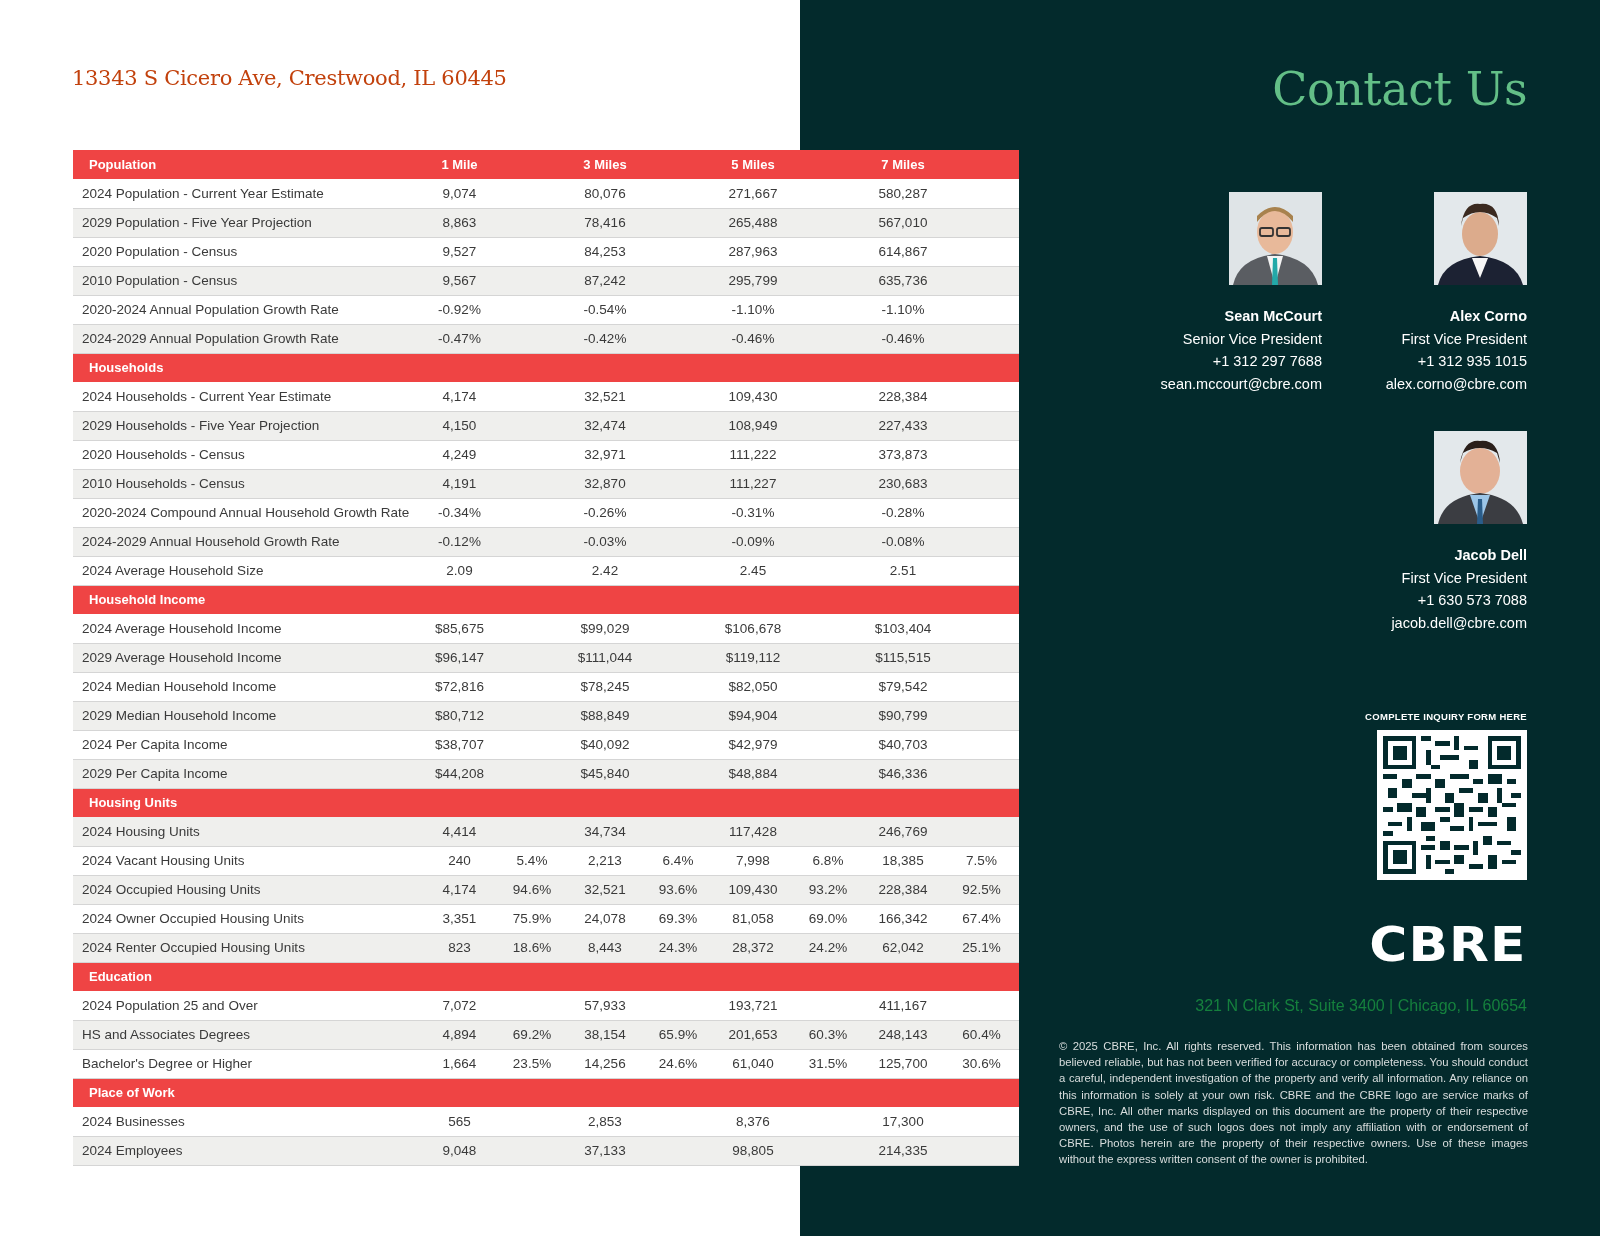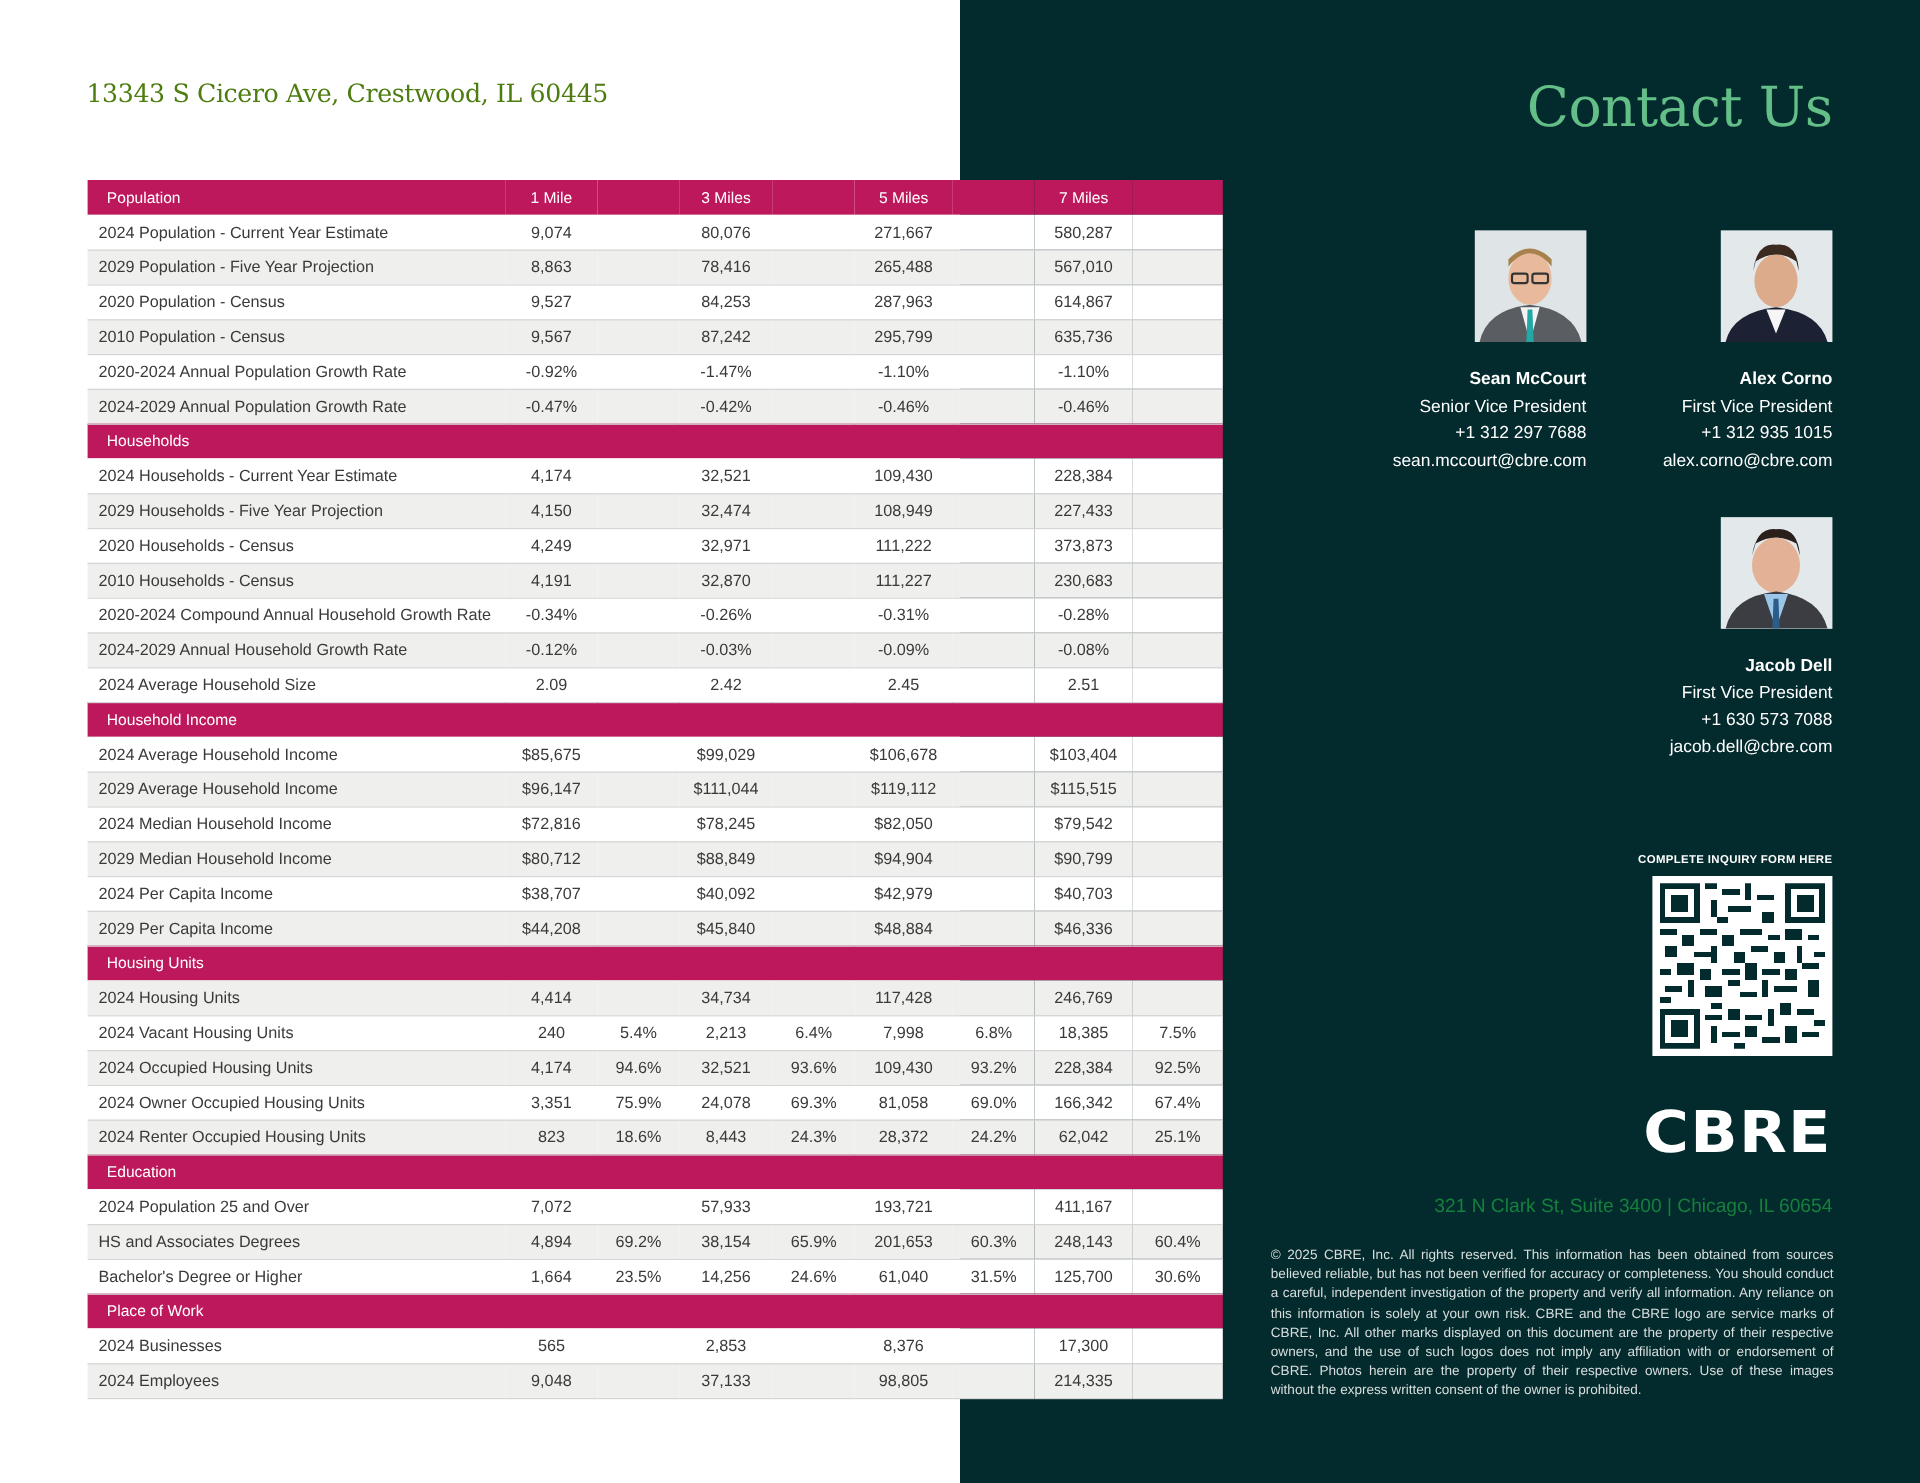--- a/index.html
+++ b/index.html
@@ -1,26 +1,26 @@
 <!DOCTYPE html>
 <html><head>
 <meta charset="utf-8">
 <style>
   * { box-sizing: border-box; margin: 0; padding: 0; }
   html, body { width: 1600px; height: 1236px; overflow: hidden; background: #ffffff; }
   body { position: relative; font-family: "Liberation Sans", sans-serif; color: #333; }
 
   .dark-panel { position: absolute; left: 800px; top: 0; width: 800px; height: 1236px; background: #032a2c; }
 
-  .address { position: absolute; left: 72px; top: 66px; font-family: "DejaVu Serif", serif; font-size: 21px; color: #4d7c0f; letter-spacing: -0.3px; }
+  .address { position: absolute; left: 72px; top: 66px; font-family: "DejaVu Serif", serif; font-size: 21px; color: #c2410c; letter-spacing: -0.3px; }
 
   
   .demo-table { position: absolute; left: 73px; top: 150px; width: 946px; border-collapse: collapse; table-layout: fixed; font-size: 13.5px; color: #3a3a3a; }
   .demo-table td, .demo-table th { height: 29px; padding: 0; vertical-align: middle; white-space: nowrap; }
-  .demo-table tr.section th, .demo-table tr.section td { background: #be185d; color: #ffffff; font-weight: normal; font-size: 13px; }
+  .demo-table tr.section th, .demo-table tr.section td { background: #ef4444; color: #ffffff; font-weight: bold; font-size: 13px; }
   .demo-table tr.section .label { padding-left: 16px; text-align: left; }
   .demo-table tr.data td { border-bottom: 1.5px solid #d5d5d5; }
   .demo-table tr.data.odd td { background: #ffffff; }
   .demo-table tr.data.even td { background: #efefed; }
   .demo-table td.label { padding-left: 9px; text-align: left; }
   .demo-table td.num, .demo-table th.num { text-align: center; }
 
   
   .contact-title { position: absolute; right: 73px; top: 62px; font-family: "DejaVu Serif", serif; font-size: 46px; color: #63bf87; letter-spacing: -0.5px; }
 
@@ -112,21 +112,21 @@
         <td></td>
         <td class="num">295,799</td>
         <td></td>
         <td class="num">635,736</td>
         <td></td>
       </tr>
       <tr class="data odd">
         <td class="label">2020-2024 Annual Population Growth Rate</td>
         <td class="num">-0.92%</td>
         <td></td>
-        <td class="num">-1.47%</td>
+        <td class="num">-0.54%</td>
         <td></td>
         <td class="num">-1.10%</td>
         <td></td>
         <td class="num">-1.10%</td>
         <td></td>
       </tr>
       <tr class="data even">
         <td class="label">2024-2029 Annual Population Growth Rate</td>
         <td class="num">-0.47%</td>
         <td></td>

